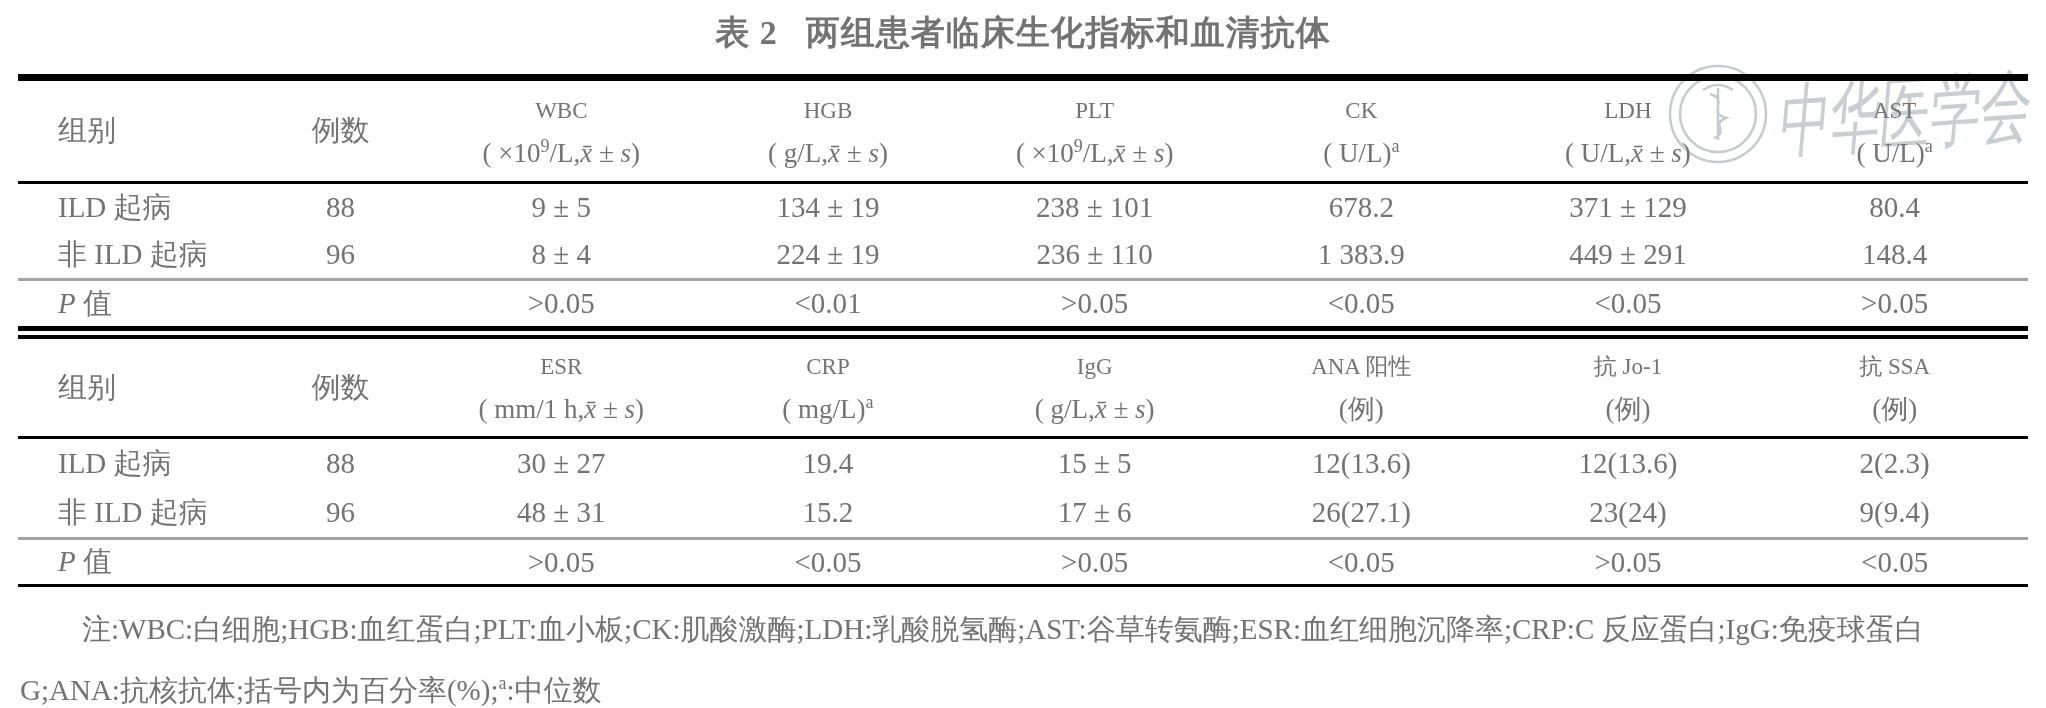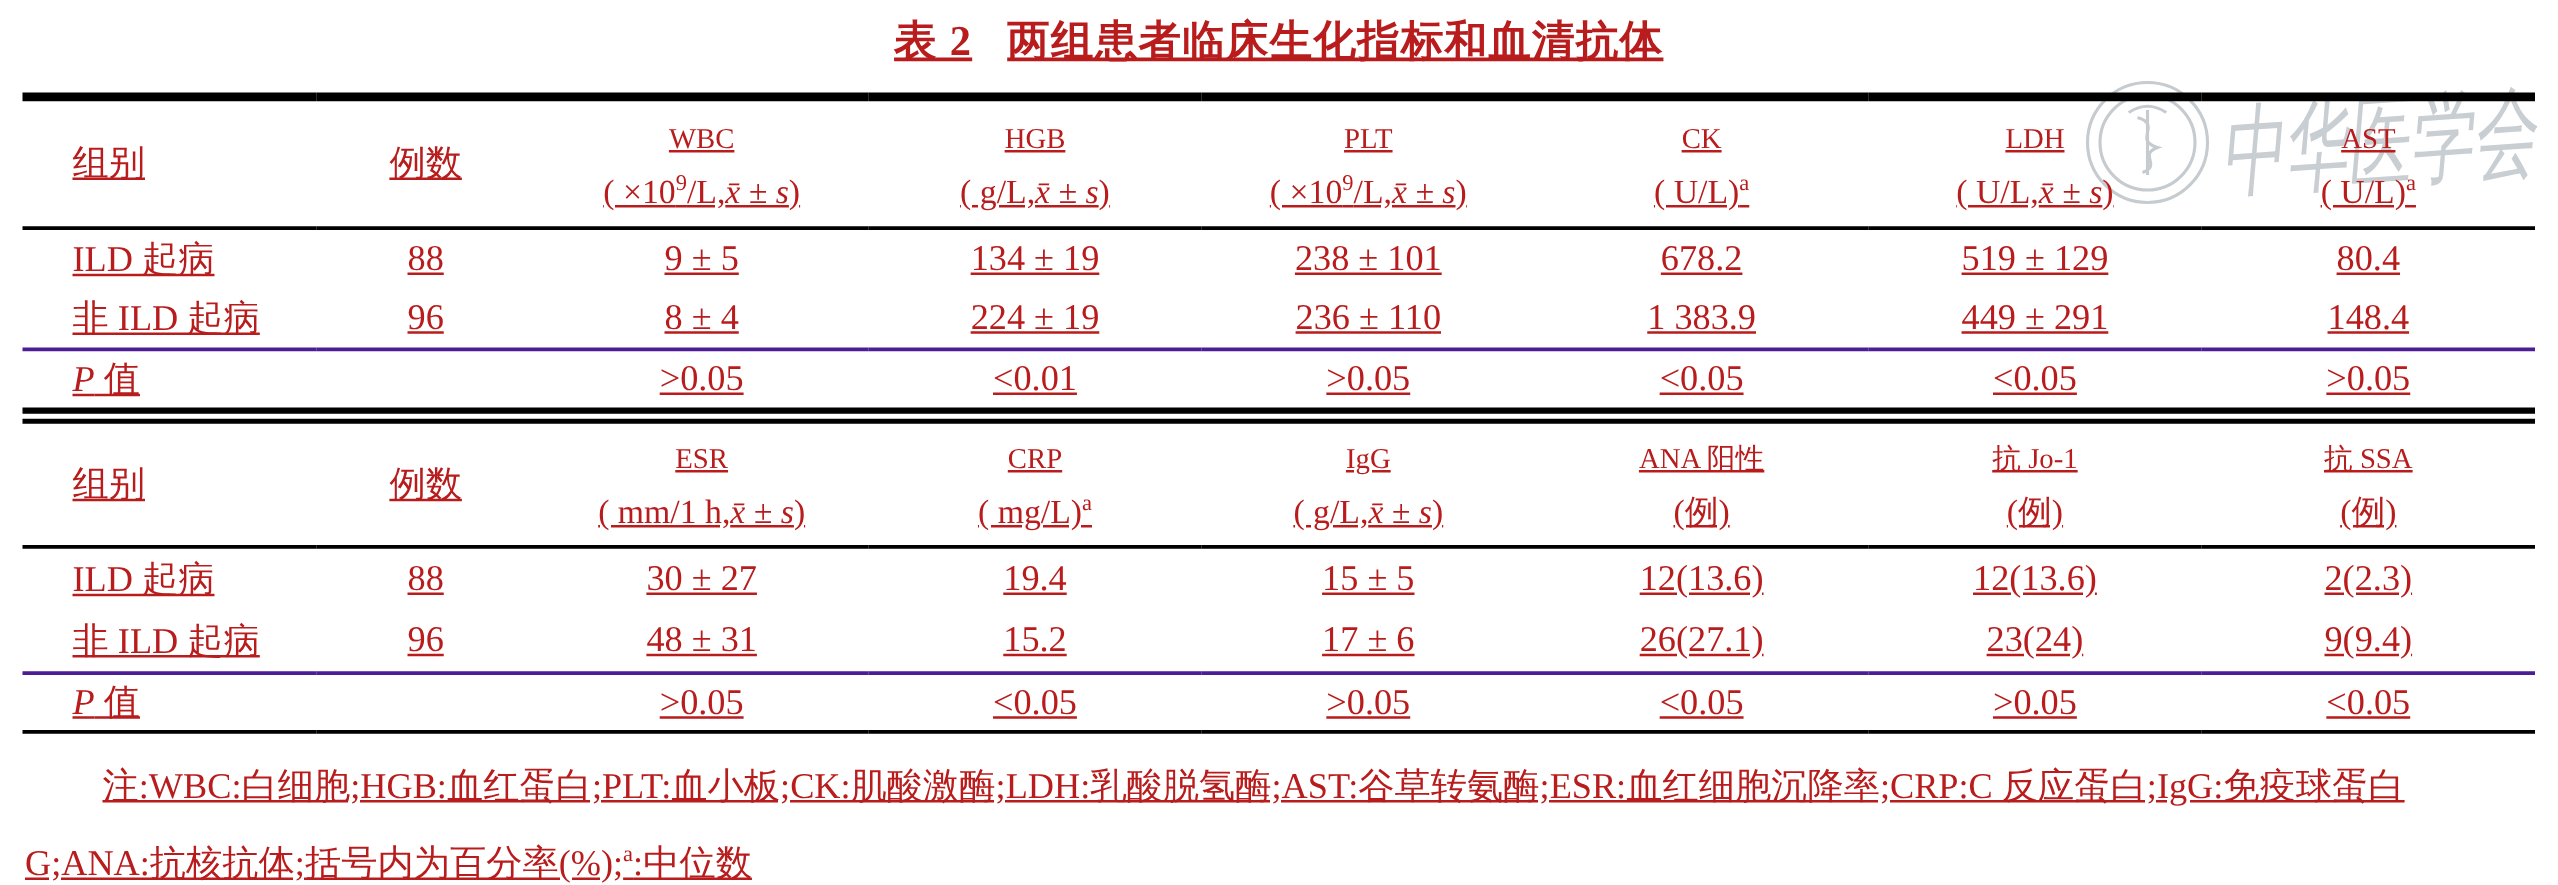--- a/index.html
+++ b/index.html
@@ -1,30 +1,30 @@
 <!DOCTYPE html>
 <html><head>
 <meta charset="utf-8">
 <style>
   html,body { margin:0; padding:0; background:#ffffff; }
   .page {
     position:relative; width:2046px; height:708px; background:#ffffff;
-    font-family:"Liberation Serif","DejaVu Serif",serif; color:#b91c1c; overflow:hidden;text-decoration:underline;
+    font-family:"Liberation Serif","DejaVu Serif",serif; color:#737373; overflow:hidden;
   }
   .title { padding-top:10px; text-align:center; font-size:34px; font-weight:bold; letter-spacing:1px; }
   .title-tag { margin-right:28px; }
 
   .watermark { position:absolute; left:1660px; top:52px; width:380px; height:125px; pointer-events:none; }
   .wm-text { font-family:"DejaVu Serif",serif; font-style:italic; }
 
   .tbl { width:2010px; margin:0 18px; border-collapse:collapse; table-layout:fixed; position:relative; z-index:2; }
   .tbl1 { margin-top:18px; border-top:7px solid #000; }
   .tbl2 { border-bottom:3px solid #000; }
   .tbl thead th { border-bottom:3px solid #000; }
-  .tbl tr.rule-below td { border-bottom:3px solid #4c1d95; }
+  .tbl tr.rule-below td { border-bottom:3px solid #a3a3a3; }
 
   .cell { text-align:center; font-size:29px; font-weight:normal; padding:0; vertical-align:middle; }
   .gcell { text-align:left; padding-left:40px; }
   .tbl1 .hrow th { height:100px; }
   .tbl2 .hrow th { height:97px; }
   .drow td { height:47px; }
   .tbl2 .drow td { height:49px; }
   .prow td { height:45px; }
   .tbl2 .prow td { height:44px; }
 
@@ -102,21 +102,21 @@
       </tr>
     </thead>
     <tbody>
       <tr class="drow">
         <td class="cell gcell">ILD 起病</td>
         <td class="cell">88</td>
         <td class="cell">9 ± 5</td>
         <td class="cell">134 ± 19</td>
         <td class="cell">238 ± 101</td>
         <td class="cell">678.2</td>
-        <td class="cell">519 ± 129</td>
+        <td class="cell">371 ± 129</td>
         <td class="cell">80.4</td>
       </tr>
       <tr class="drow rule-below">
         <td class="cell gcell">非 ILD 起病</td>
         <td class="cell">96</td>
         <td class="cell">8 ± 4</td>
         <td class="cell">224 ± 19</td>
         <td class="cell">236 ± 110</td>
         <td class="cell">1 383.9</td>
         <td class="cell">449 ± 291</td>

